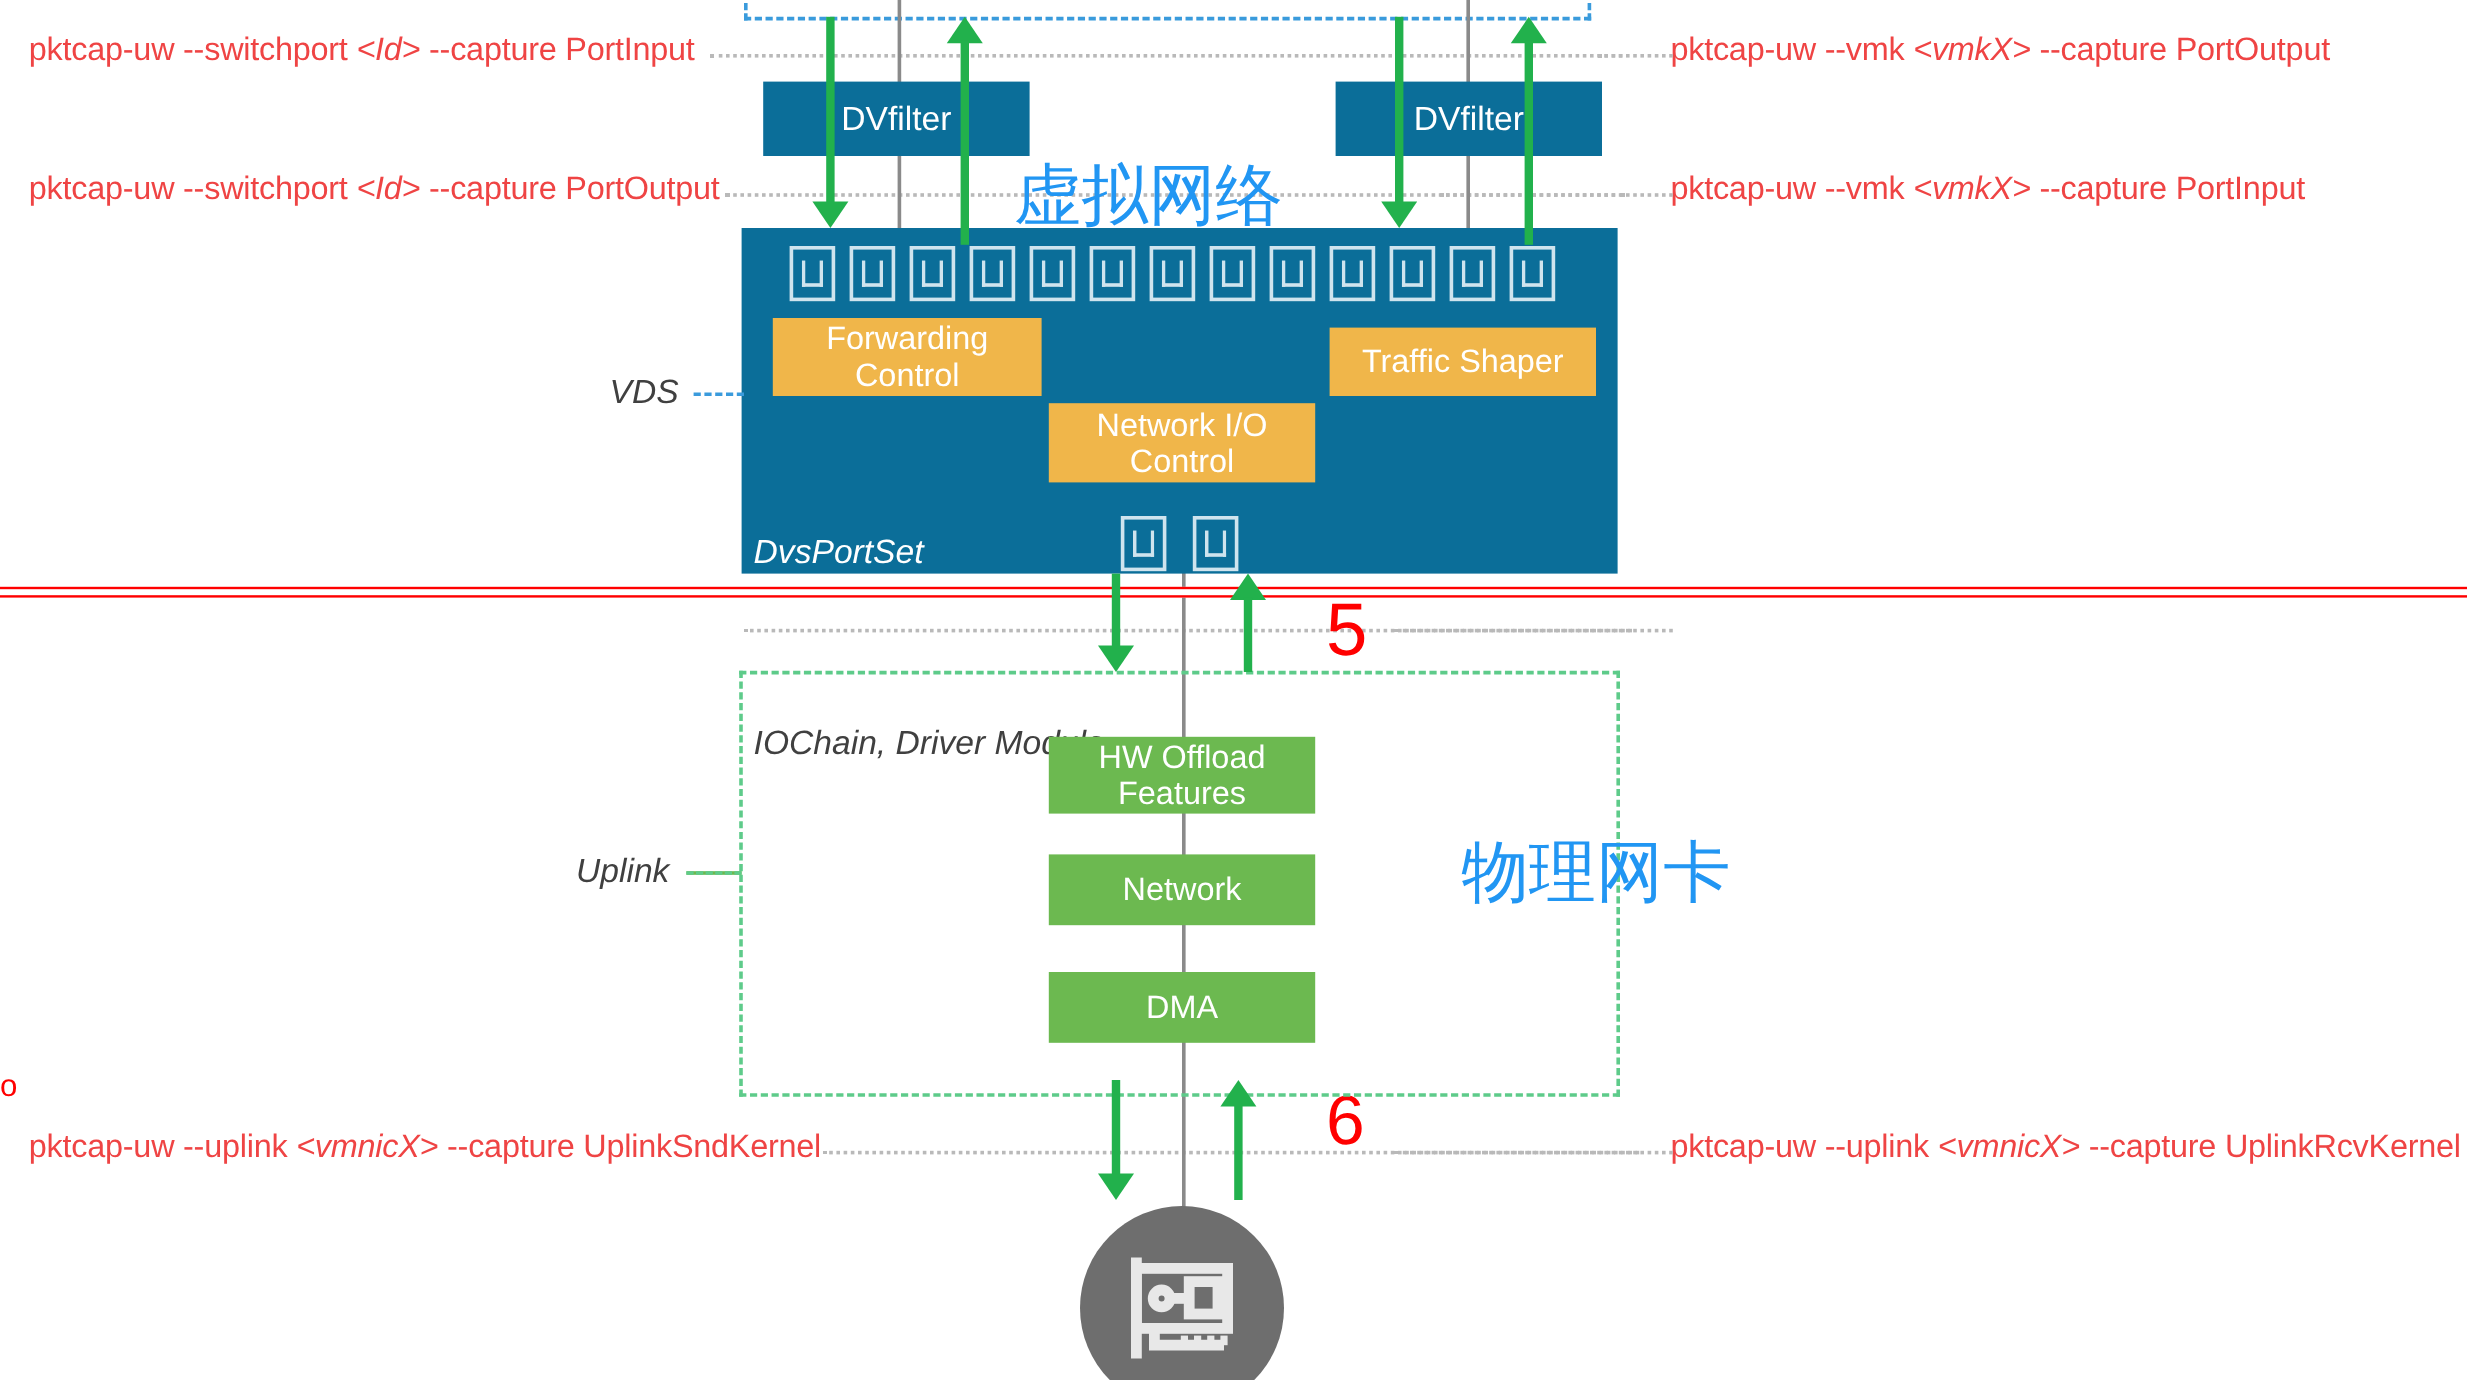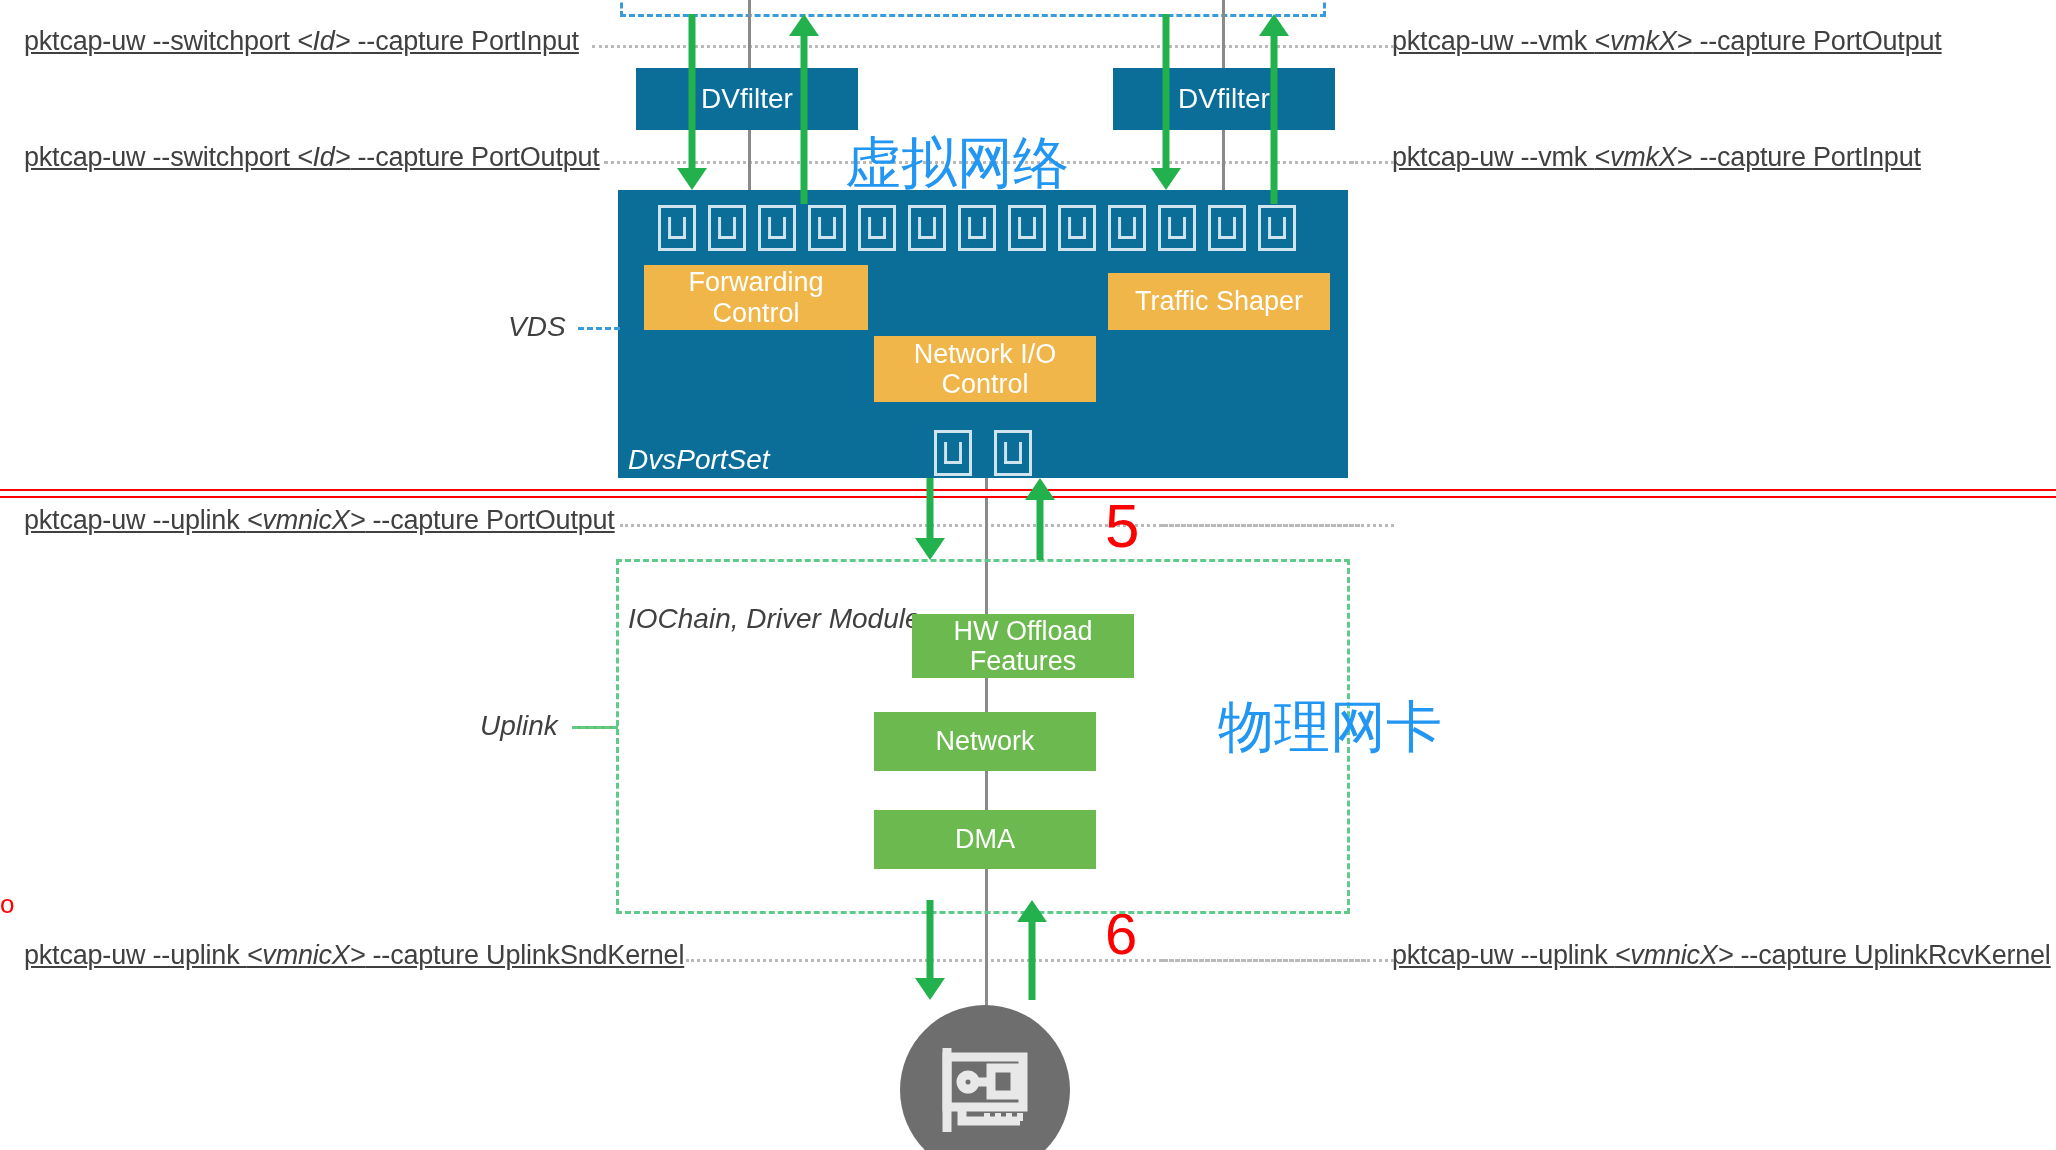--- a/index.html
+++ b/index.html
@@ -1,20 +1,20 @@
 <!DOCTYPE html>
 <html><head>
 <meta charset="utf-8">
 <style>
   html,body{margin:0;padding:0;background:#fff;}
   body{width:2056px;height:1150px;position:relative;overflow:hidden;
        font-family:"Liberation Sans","DejaVu Sans",sans-serif;}
   #stage{position:absolute;left:0;top:0;width:2056px;height:1150px;background:#ffffff;}
 
-  .cmd{position:absolute;font-size:27px;color:#404040;white-space:nowrap;letter-spacing:-0.2px;text-decoration:underline;}
+  .cmd{position:absolute;font-size:27px;color:#ef4444;white-space:nowrap;letter-spacing:-0.2px;}
   .cmd i{font-style:italic;}
   .leader{position:absolute;height:0;border-top:3px dotted #b9b9b9;}
 
   .box{position:absolute;display:flex;align-items:center;justify-content:center;
        text-align:center;color:#ffffff;line-height:1.12;}
   .dvfilter{background:#0b6e99;font-size:28px;}
   .vds{position:absolute;background:#0b6e99;}
   .orange{background:#f0b64a;font-size:27px;color:#ffffff;}
   .green{background:#6cb950;font-size:27px;color:#ffffff;}
 
@@ -57,23 +57,20 @@
   <div class="cmd" style="left:24px;top:26px;">
     <span>pktcap-uw --switchport </span><i>&lt;Id&gt;</i><span> --capture PortInput</span>
   </div>
   <div class="leader" style="left:592px;top:45px;width:760px;"></div>
 
   <div class="cmd" style="left:24px;top:142px;">
     <span>pktcap-uw --switchport </span><i>&lt;Id&gt;</i><span> --capture PortOutput</span>
   </div>
   <div class="leader" style="left:604px;top:161px;width:750px;"></div>
 
-  <div class="cmd" style="left:24px;top:505px;">
-    <span>pktcap-uw --uplink </span><i>&lt;vmnicX&gt;</i><span> --capture PortOutput</span>
-  </div>
   <div class="leader" style="left:620px;top:524px;width:740px;"></div>
 
   <div class="cmd" style="left:24px;top:940px;">
     <span>pktcap-uw --uplink </span><i>&lt;vmnicX&gt;</i><span> --capture UplinkSndKernel</span>
   </div>
   <div class="leader" style="left:686px;top:959px;width:680px;"></div>
 
   <div class="cmd" style="left:1392px;top:26px;">
     <span>pktcap-uw --vmk </span><i>&lt;vmkX&gt;</i><span> --capture PortOutput</span>
   </div>
@@ -138,21 +135,21 @@
   <div class="rednum" style="left:1105px;top:495px;">5</div>
   <div class="rednum" style="left:1105px;top:905px;font-size:58px;">6</div>
   <div style="position:absolute;left:0;top:894px;width:8px;height:20px;color:#ff0000;font-size:26px;line-height:20px;">o</div>
 
   <div class="greendash" style="left:616px;top:559px;width:728px;height:349px;"></div>
   <div class="lbl" style="left:628px;top:572px;margin-top:31px;">IOChain, Driver Module</div>
 
   <div class="lbl" style="left:480px;top:710px;">Uplink</div>
   <div class="dashlead green" style="left:572px;top:726px;width:46px;"></div>
 
-  <div class="box green" style="left:874px;top:614px;width:222px;height:64px;white-space:pre-line;margin-left:38px;">HW Offload
+  <div class="box green" style="left:874px;top:614px;width:222px;height:64px;white-space:pre-line;">HW Offload
 Features</div>
   <div class="box green" style="left:874px;top:712px;width:222px;height:59px;">Network</div>
   <div class="box green" style="left:874px;top:810px;width:222px;height:59px;">DMA</div>
 
   <div class="cn" style="left:1218px;top:690px;font-size:56px;">物理网卡</div>
 
   <div class="arrow down" style="left:692px;top:14px;">
     <div class="shaft" style="top:0;height:156px;"></div>
       <div class="head" style="top:154px;"></div>
   </div>

